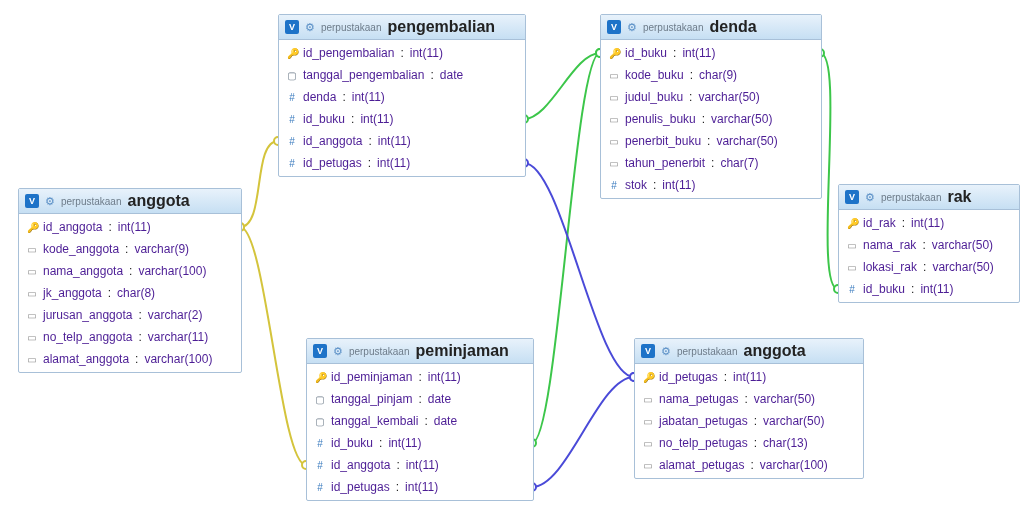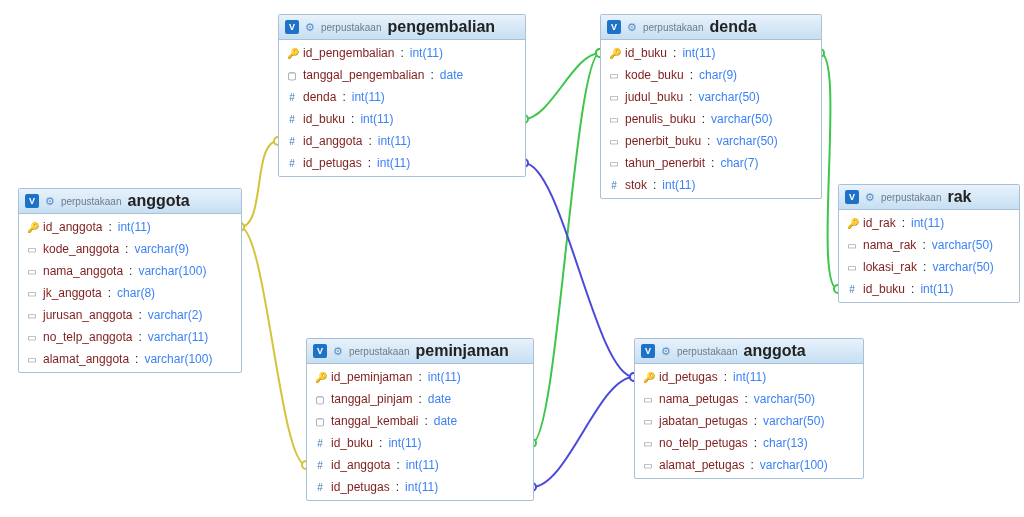--- a/index.html
+++ b/index.html
@@ -11,22 +11,22 @@
   .tbl .hdr .gear{color:#5a8fc6;font-size:11px;line-height:1}
   .tbl .hdr .schema{color:#6e7c8a;font-size:10px}
   .tbl .hdr .tname{color:#222;font-weight:bold;font-size:16px}
   .tbl .cols{padding:2px 0}
   .tbl .col{display:flex;align-items:center;height:22px;padding:0 8px;gap:6px;white-space:nowrap}
   .tbl .col .ico{width:10px;text-align:center;font-size:10px;color:#8a8a55}
   .tbl .col .ico.key{color:#b89b2a}
   .tbl .col .ico.num{color:#3a7bbf}
   .tbl .col .ico.date{color:#6e7c8a}
   .tbl .col .ico.txt{color:#8c8c8c}
-  .tbl .col .nm{color:#7f1d1d}
-  .tbl .col .tp{color:#3b82f6}
+  .tbl .col .nm{color:#4c1d95}
+  .tbl .col .tp{color:#4c1d95}
   .endpoint{fill:#fff;stroke-width:2}
 </style>
 </head>
 <body>
 <div class="canvas">
 
 <svg class="links">
       <path d="M 240 227 C 266 227 252 141 278 141" fill="none" stroke="#d4c43c" stroke-width="2"></path>
       <circle cx="240" cy="227" r="4" class="endpoint" stroke="#d4c43c"></circle>
       <circle cx="278" cy="141" r="4" class="endpoint" stroke="#d4c43c"></circle>

